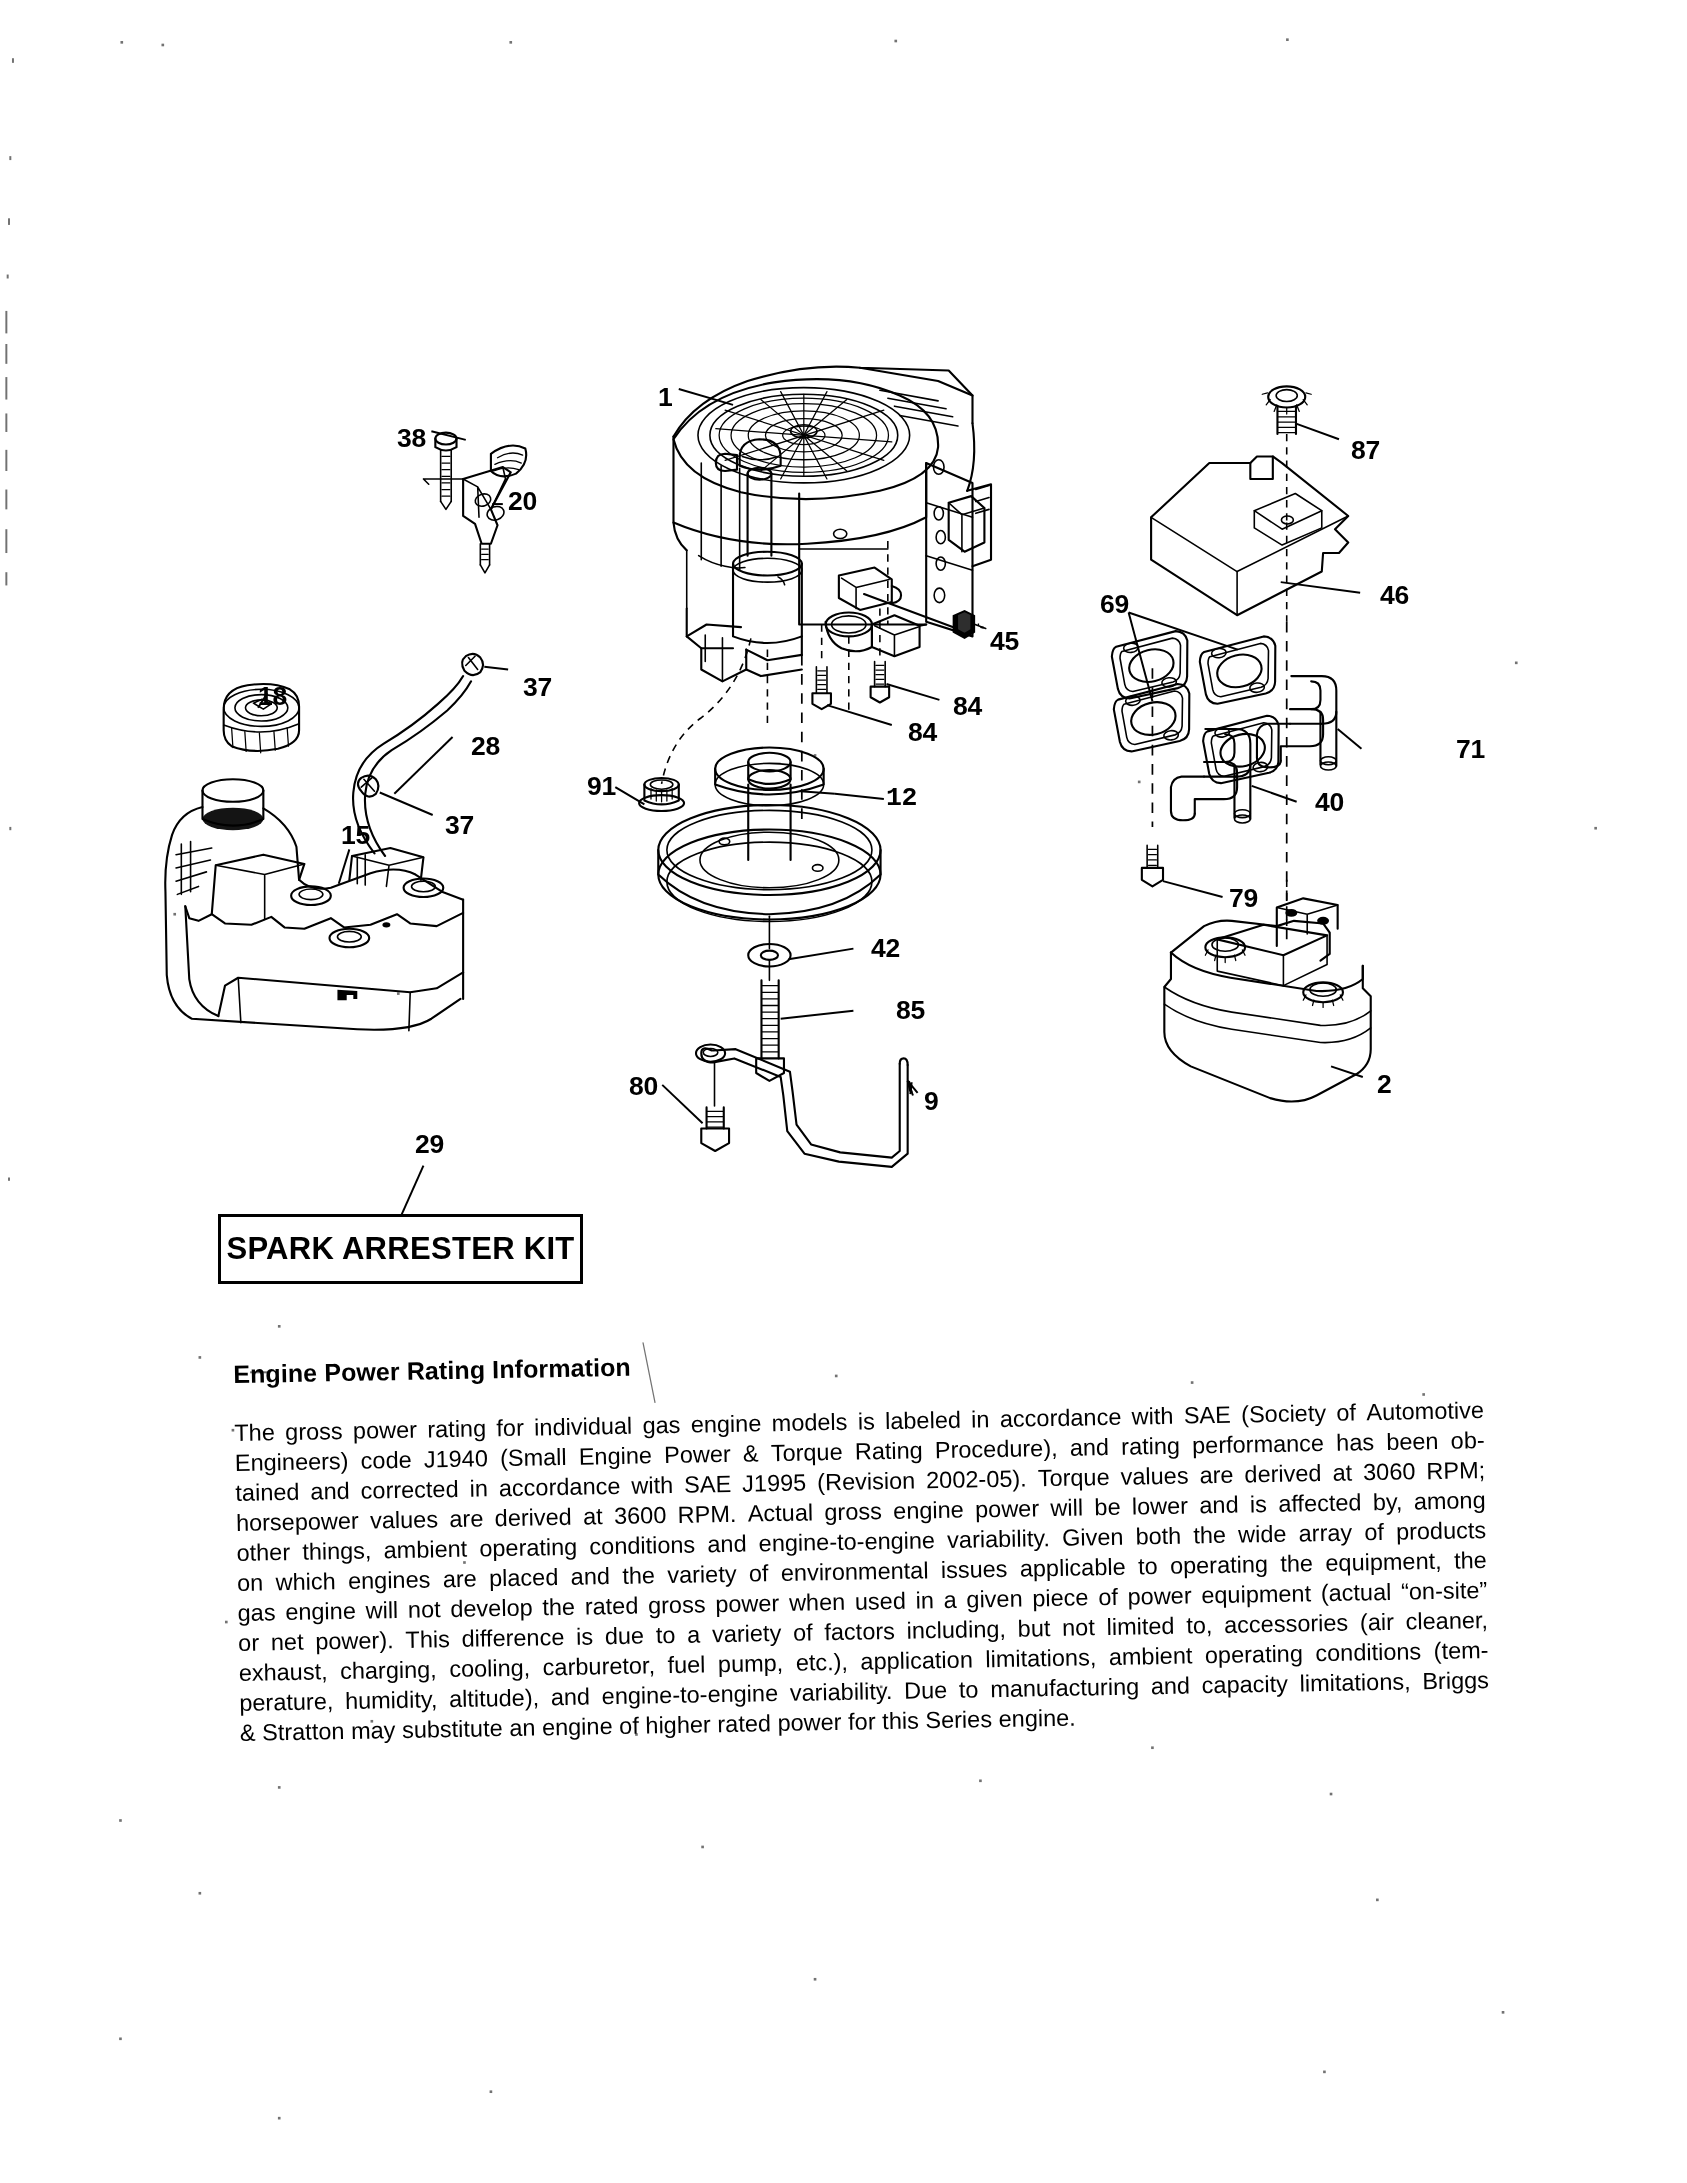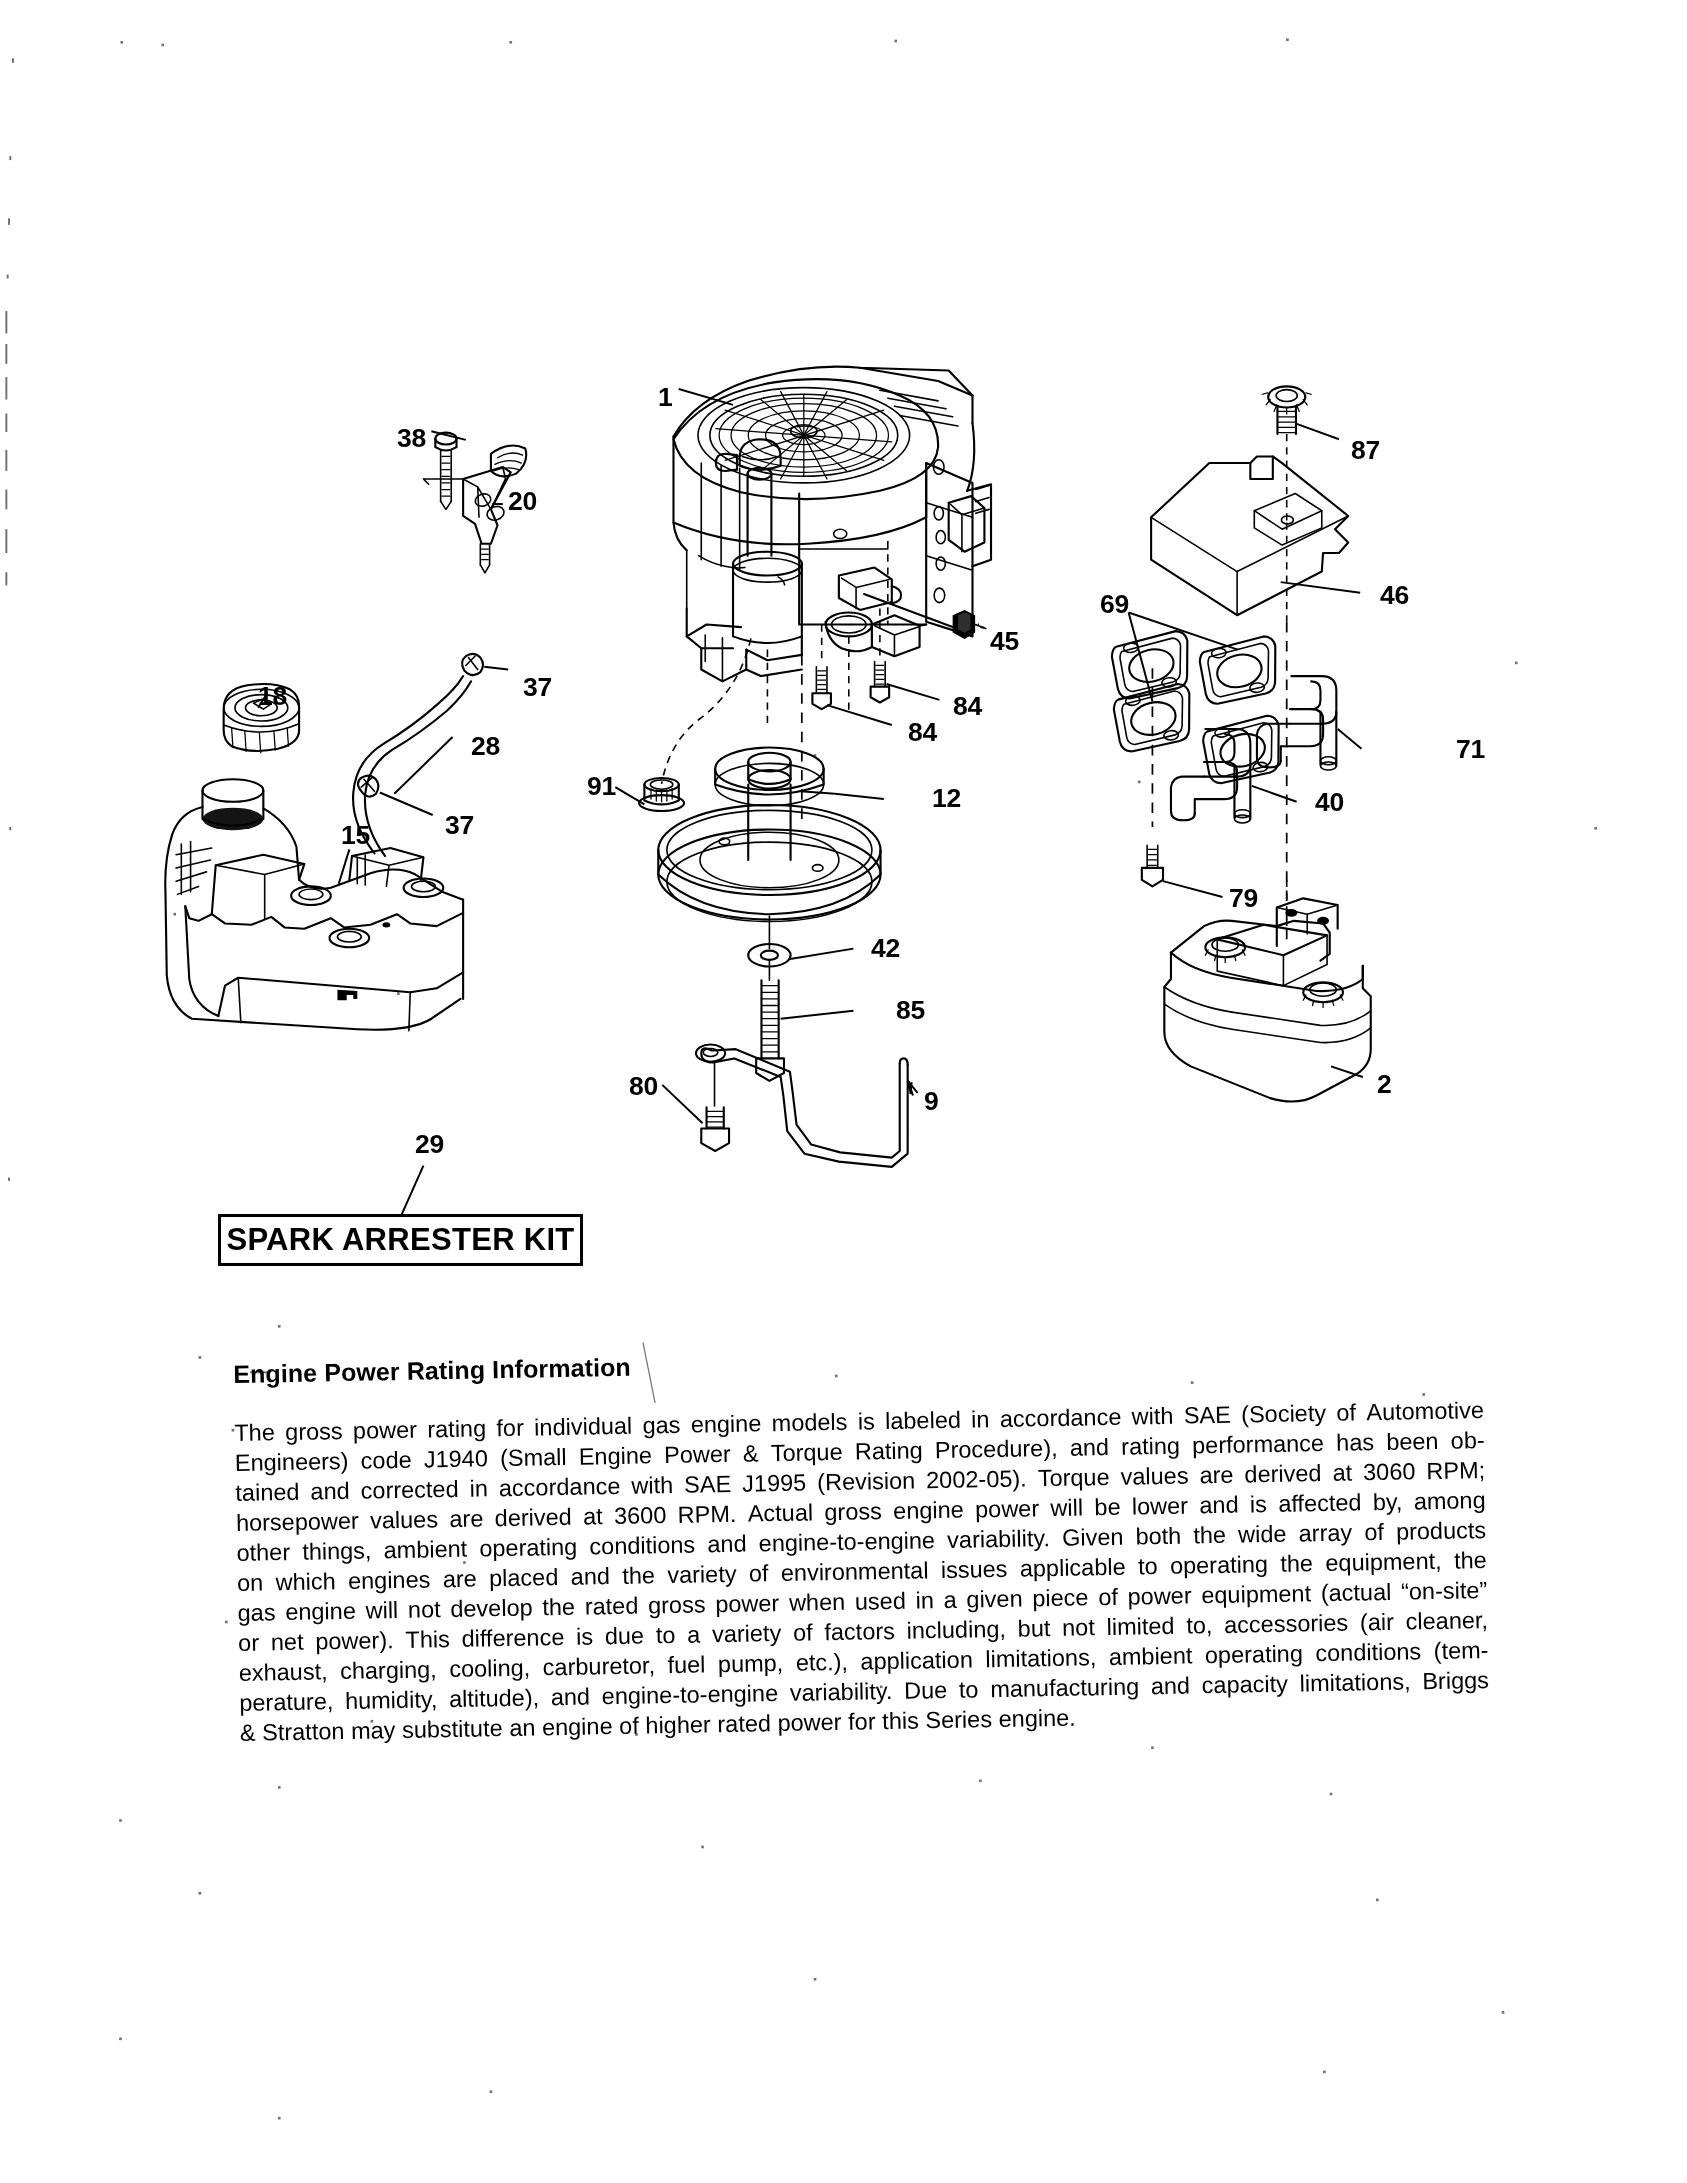--- a/index.html
+++ b/index.html
@@ -37,21 +37,21 @@
     white-space: nowrap;
     user-select: none;
   }
 
   
   #spark-box {
     position: absolute;
     left: 218px;
     top: 1214px;
     width: 365px;
-    height: 52px;
+    height: 70px;
     border: 3.3px solid #000;
     box-sizing: border-box;
     background: #fff;
     display: flex;
     align-items: center;
     justify-content: center;
   }
   #spark-box .label {
     font-family: "Liberation Sans", sans-serif;
     font-weight: bold;
@@ -579,21 +579,21 @@
   <div class="callout" style="left:1380px; top:582px;">46</div>
   <div class="callout" style="left:990px; top:628px;">45</div>
   <div class="callout" style="left:1100px; top:591px;">69</div>
   <div class="callout" style="left:258px;  top:683px;">18</div>
   <div class="callout" style="left:523px;  top:674px;">37</div>
   <div class="callout" style="left:471px;  top:733px;">28</div>
   <div class="callout" style="left:908px; top:719px;">84</div>
   <div class="callout" style="left:953px; top:693px;">84</div>
   <div class="callout" style="left:1456px; top:736px;">71</div>
   <div class="callout" style="left:587px;  top:773px;">91</div>
-  <div class="callout" style="left:932px; top:785px;">12</div>
+  <div class="callout" style="left:886px; top:785px;font-family:Liberation Mono, monospace;">12</div>
   <div class="callout" style="left:445px; top:812px;">37</div>
   <div class="callout" style="left:1315px; top:789px;">40</div>
   <div class="callout" style="left:341px;  top:822px;">15</div>
   <div class="callout" style="left:1229px; top:885px;">79</div>
   <div class="callout" style="left:871px; top:935px;">42</div>
   <div class="callout" style="left:896px; top:997px;">85</div>
   <div class="callout" style="left:1377px; top:1071px;">2</div>
   <div class="callout" style="left:629px;  top:1073px;">80</div>
   <div class="callout" style="left:924px; top:1088px;">9</div>
   <div class="callout" style="left:415px;  top:1131px;">29</div>

